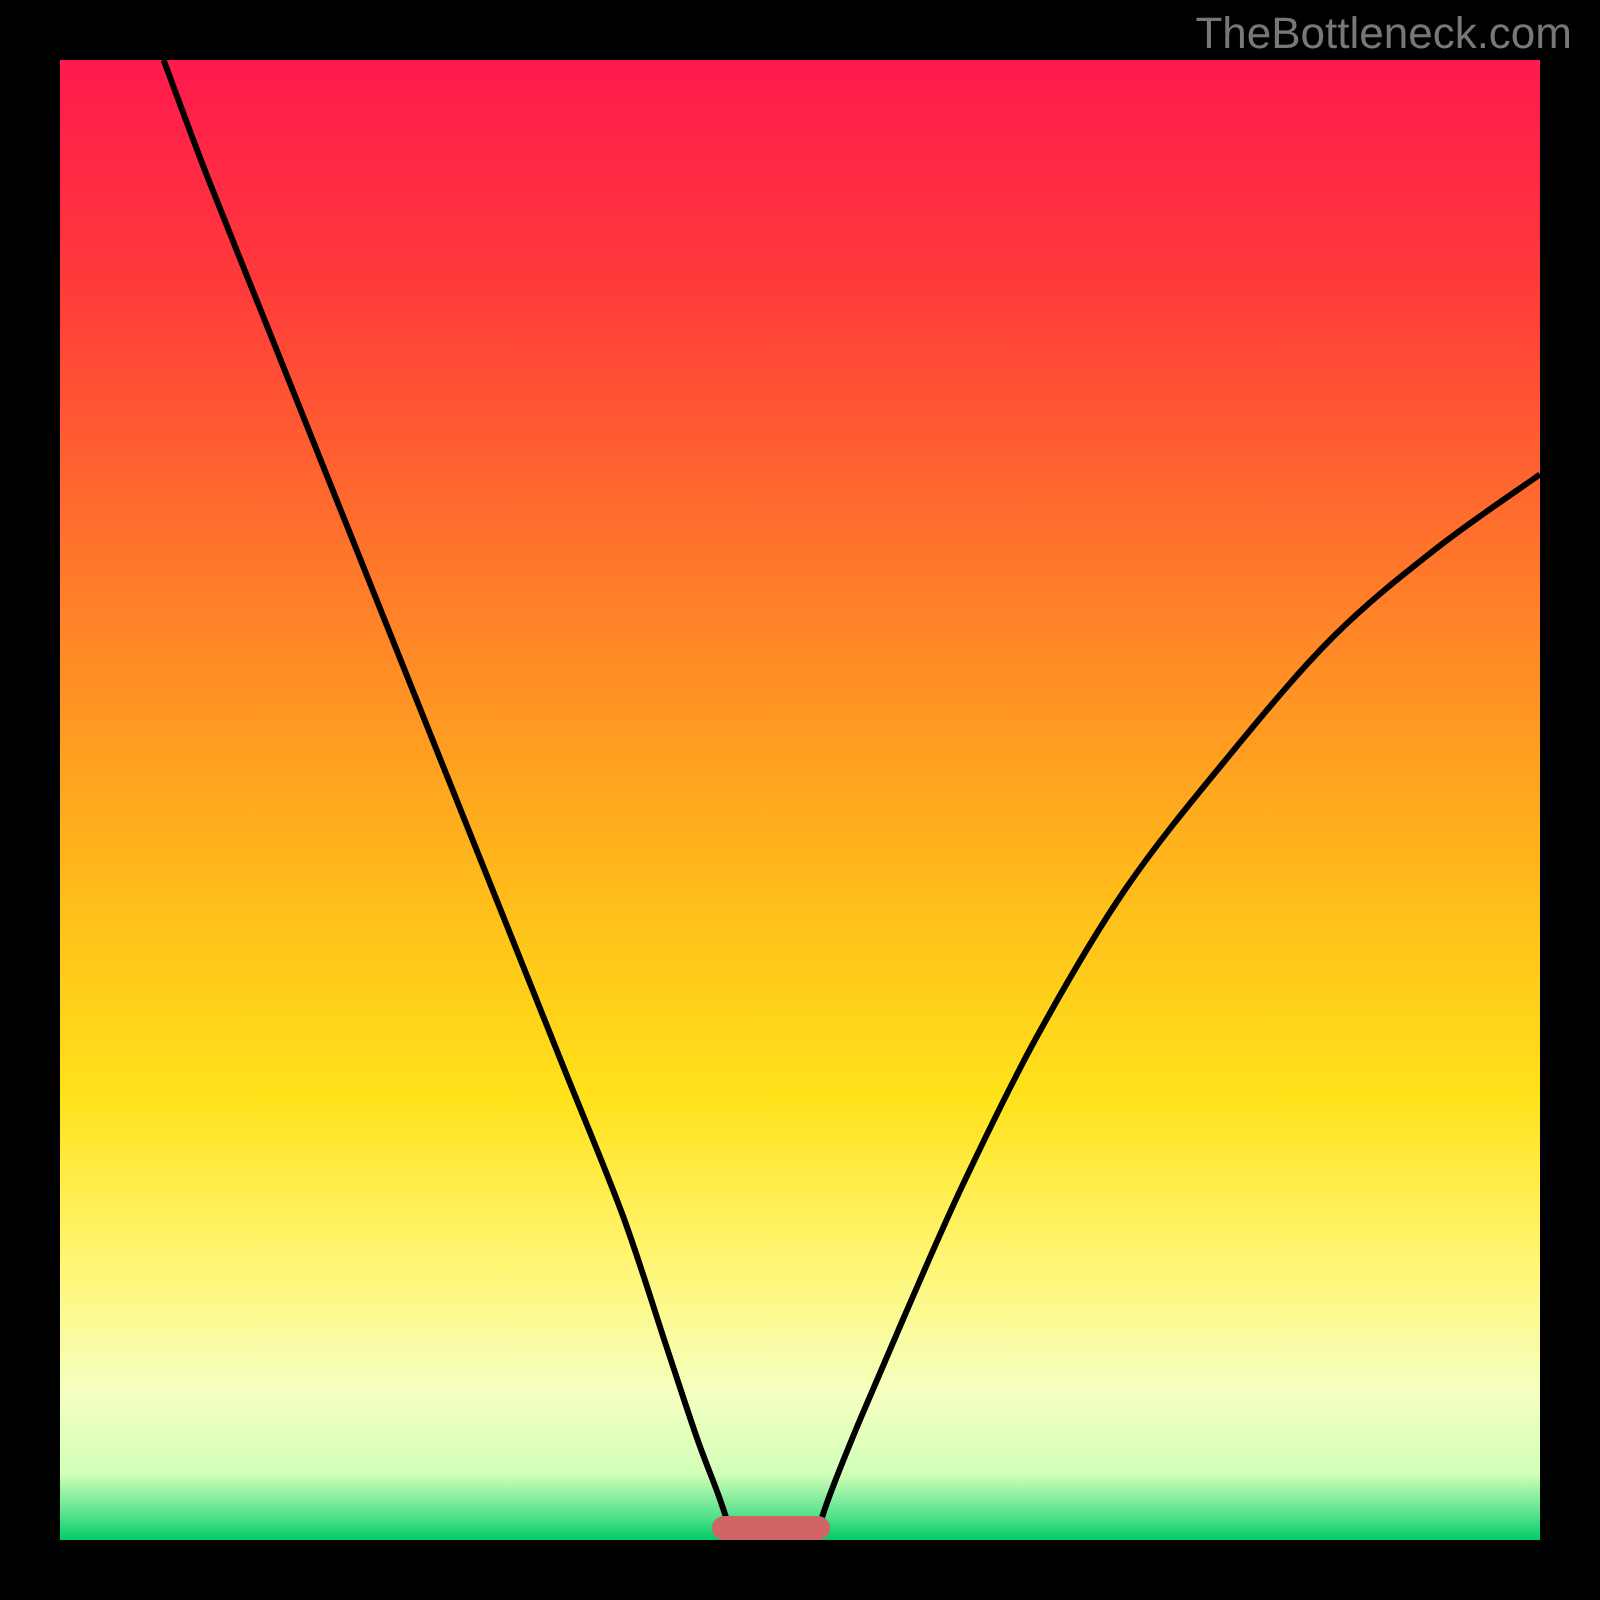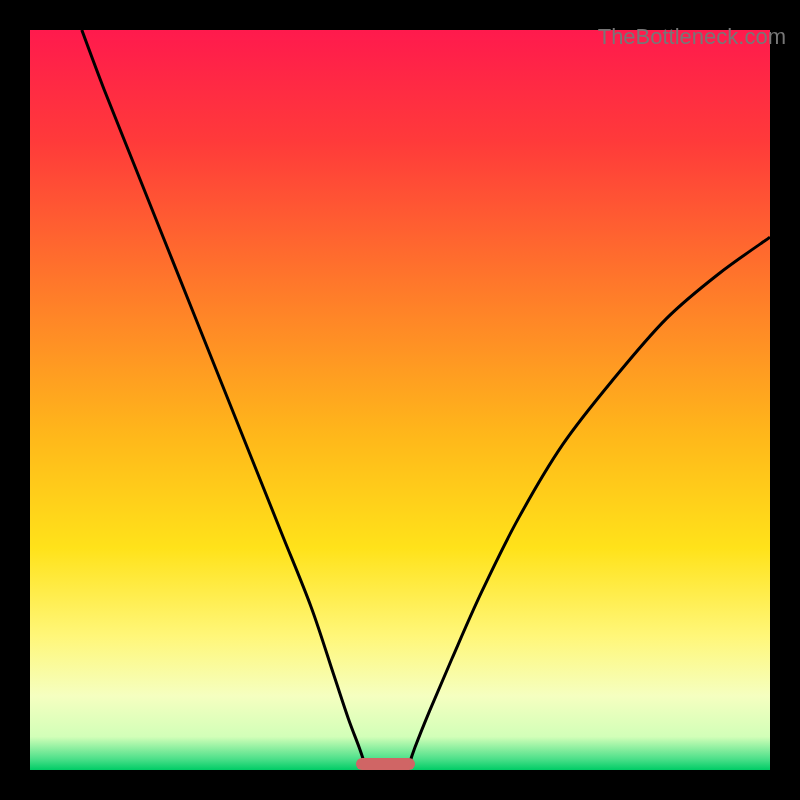--- a/index.html
+++ b/index.html
@@ -6,21 +6,21 @@
     margin: 0;
     padding: 0;
     background: #000;
     width: 800px;
     height: 800px;
     position: relative;
     font-family: Arial, sans-serif;
   }
   .watermark {
     position: absolute;
-    top: 24px;
+    top: 4px;
     right: 14px;
     color: #777;
     font-size: 22px;
     font-weight: 500;
     z-index: 10;
   }
   .chart-frame {
     position: absolute;
     top: 30px;
     left: 30px;

